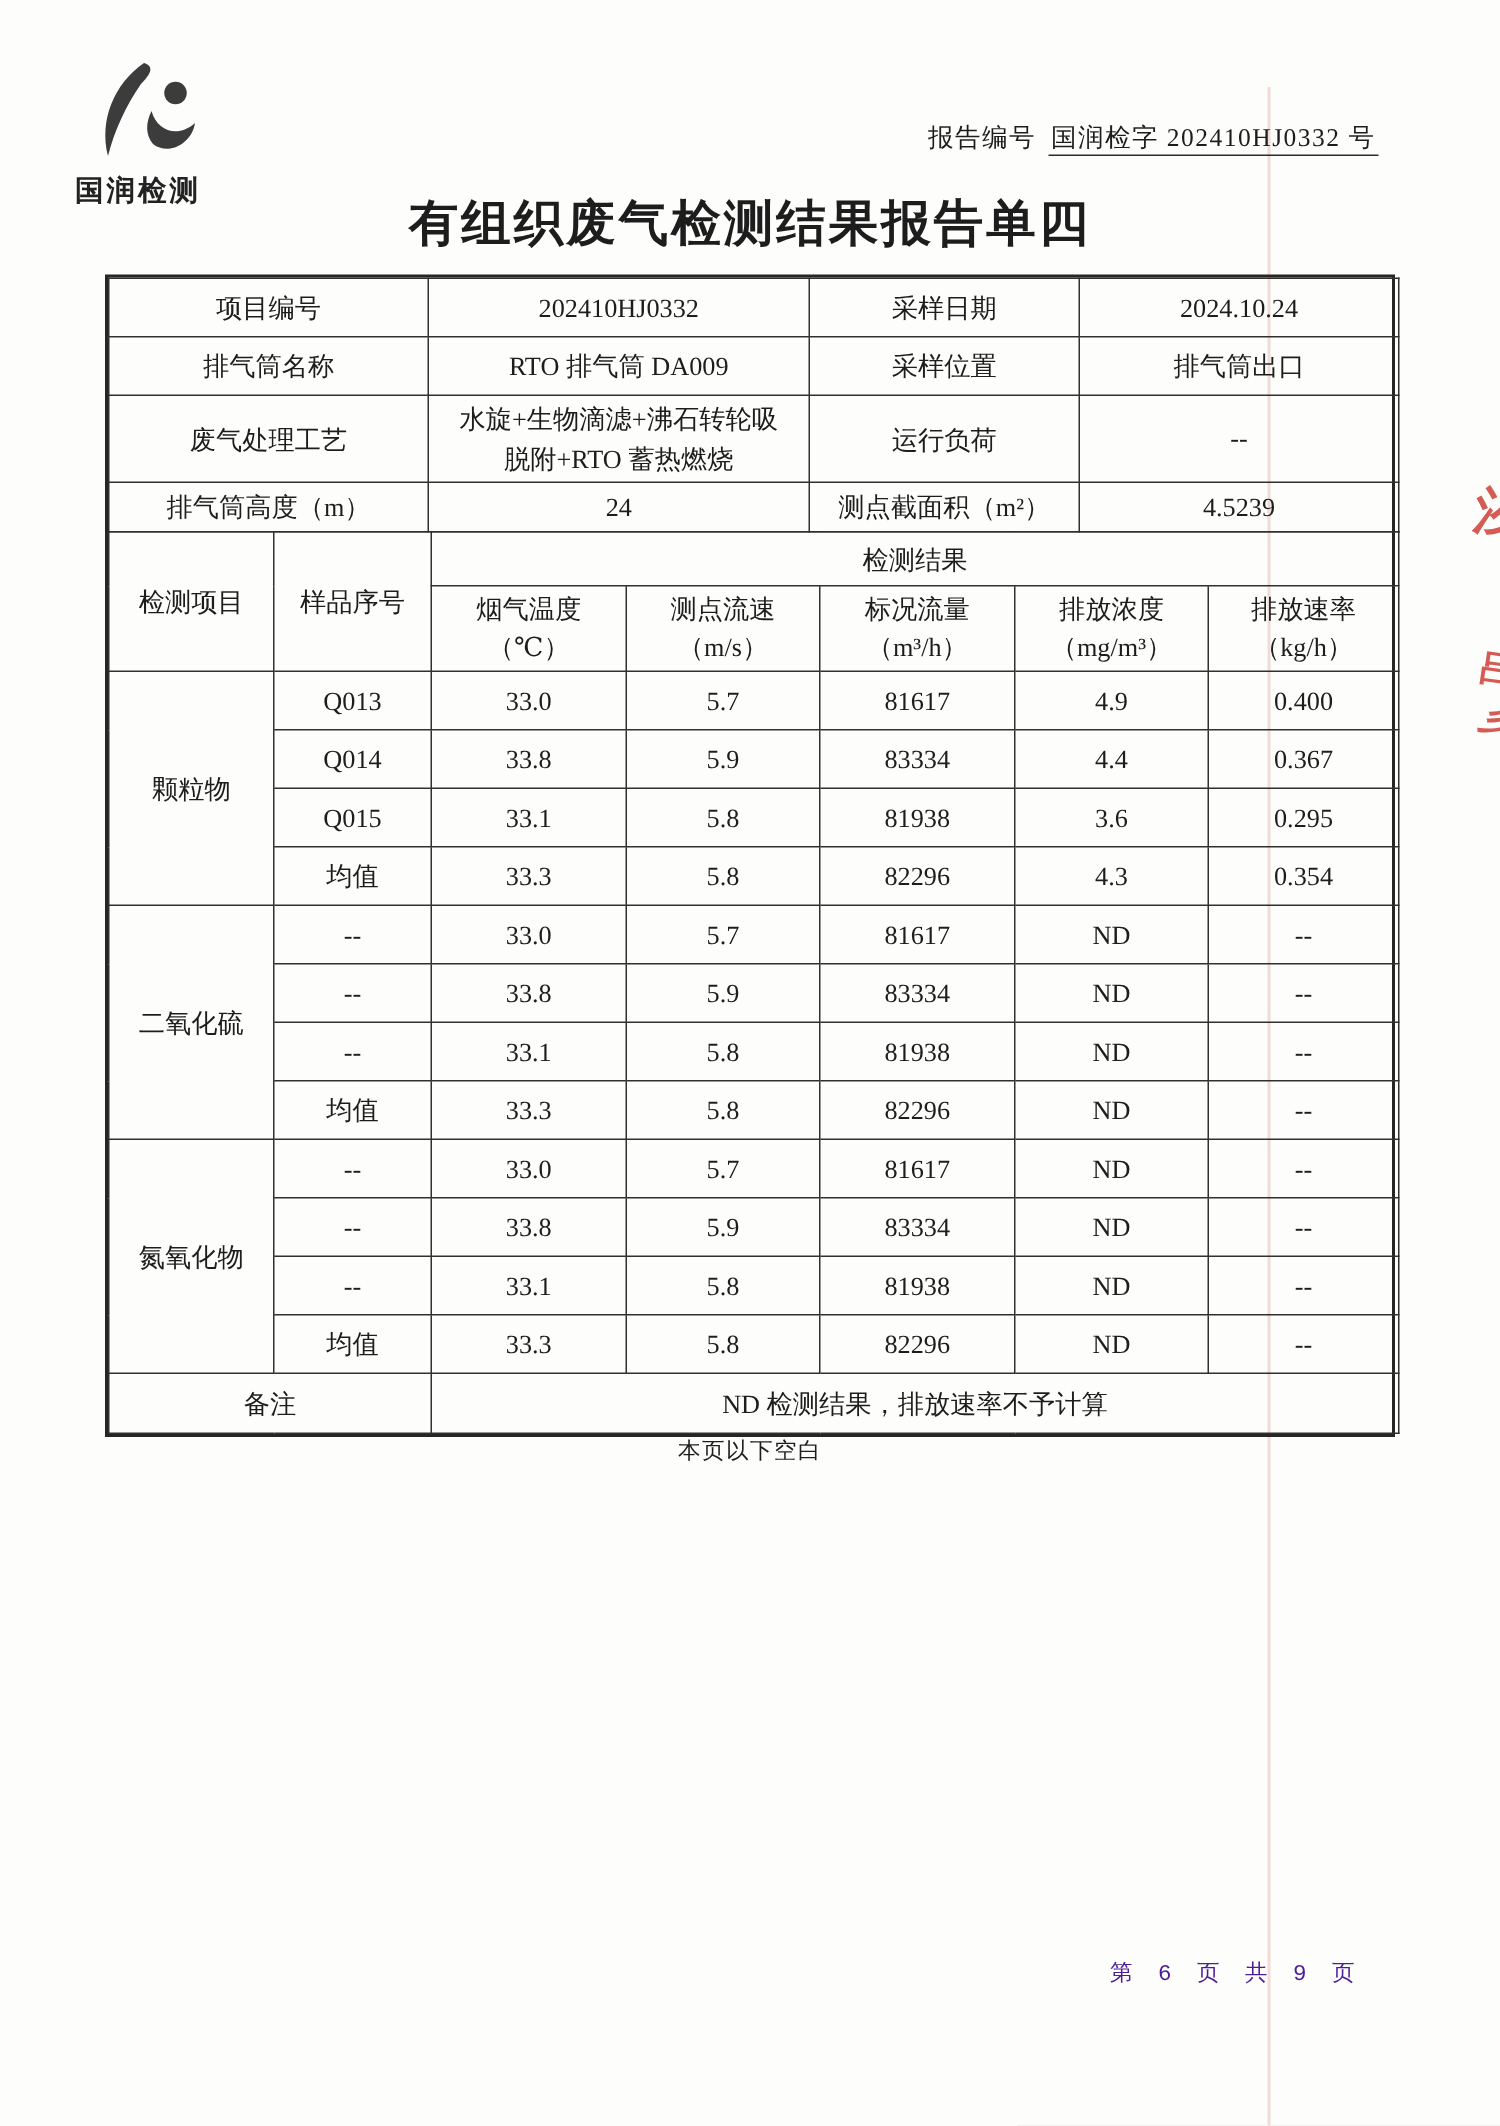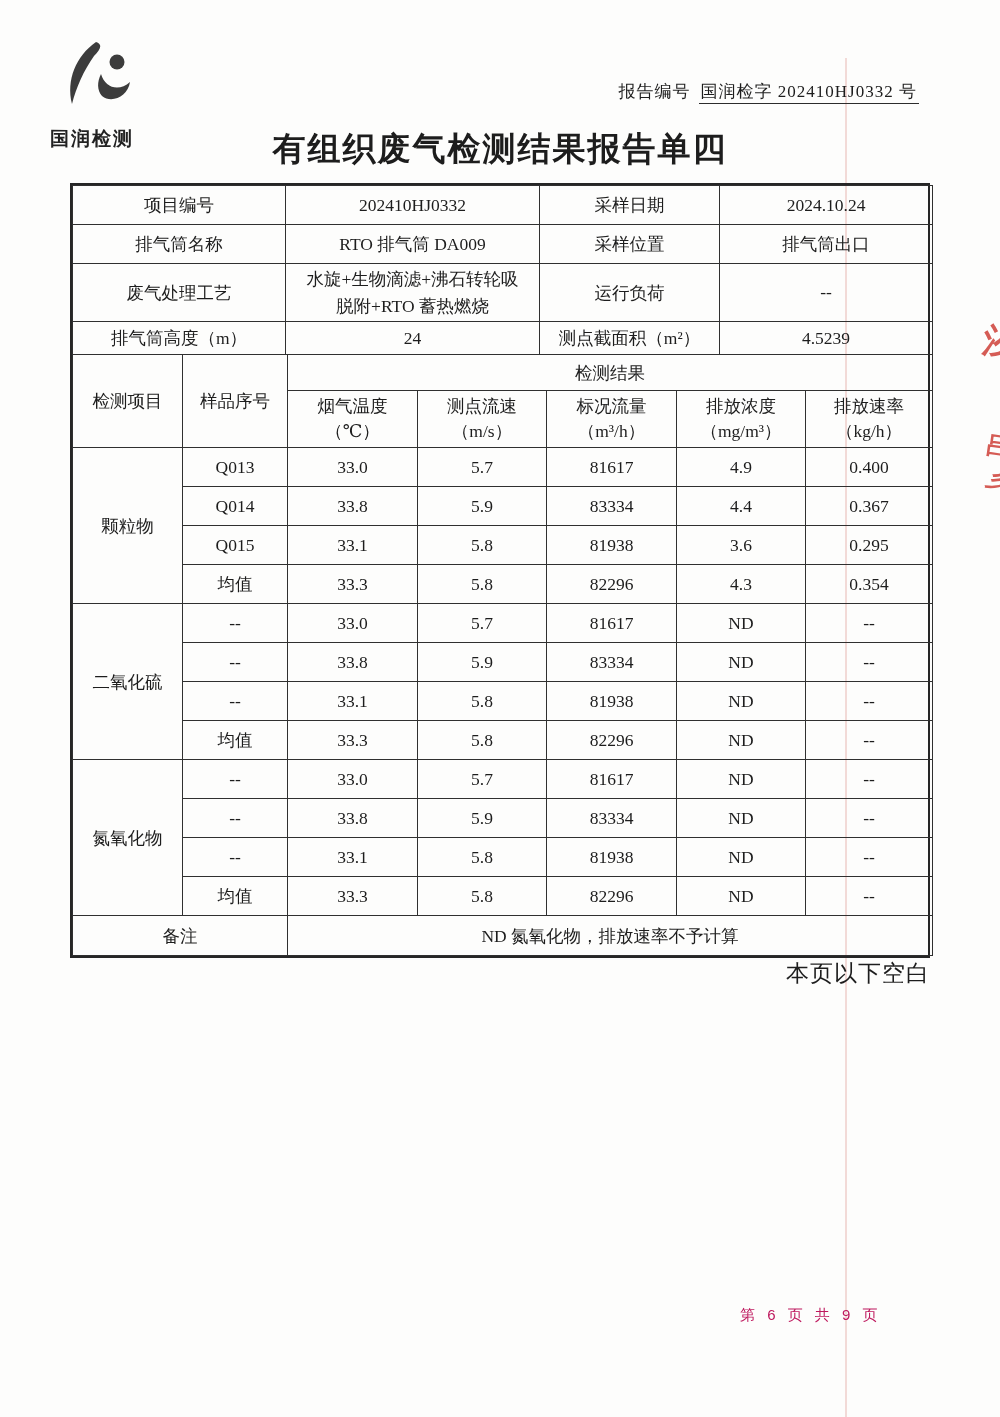--- a/index.html
+++ b/index.html
@@ -18,21 +18,21 @@
     position:absolute; left:845px; top:58px;
     width:2px; height:1359px;
     background:rgba(214,128,118,0.28);
   }
   
   .logo { position:absolute; left:50px; top:40px; width:120px; text-align:left; }
   .logo svg { display:block; margin-left:10px; }
   .logo-text {
     font-family:"Liberation Sans","DejaVu Sans",sans-serif;
     font-weight:700; font-size:19px; letter-spacing:2px; color:#222;
-    margin-top:14px;
+    margin-top:2px;
   }
   
   .report-no {
     position:absolute; top:80px; right:81px;
     font-size:17px; letter-spacing:1px; white-space:nowrap;
   }
   .report-no .val {
     border-bottom:1.5px solid #2c2c2c; padding:0 2px 2px 2px; margin-left:8px;
   }
   
@@ -57,26 +57,26 @@
   .info-table tr.r3 td { height:58px; }
   .info-table tr.r4 td { height:33px; }
   .two-line { line-height:1.5; }
   .results-table tr.h1 td { height:36px; }
   .results-table tr.h2 td { height:57px; line-height:1.45; }
   .results-table tr.dr td { height:39px; }
   .results-table tr.remark td { height:40px; }
   
   .blank-note {
     position:absolute; top:958px; left:70px; width:860px;
-    text-align:right; font-size:23px; letter-spacing:1px;
+    text-align:center; font-size:15px; letter-spacing:1px;
   }
   .footer {
     position:absolute; top:1306px; left:740px;
-    font-size:15px; letter-spacing:4px; color:#be185d;
-    font-family:Liberation Sans, sans-serif;
+    font-size:15px; letter-spacing:4px; color:#4c1d95;
+    font-family:Liberation Mono, monospace;
   }
   
   .stamp-frag {
     position:absolute; color:#cf4038; opacity:0.85;
     font-size:26px; font-weight:700;
     transform:rotate(14deg);
   }
   .stamp-frag.f1 { left:983px; top:320px; font-size:34px; }
   .stamp-frag.f2 { left:985px; top:430px; font-size:24px; transform:rotate(8deg); }
   .stamp-frag.f3 { left:987px; top:466px; font-size:22px; transform:rotate(20deg); }
@@ -279,21 +279,21 @@
         <td>均值</td>
         <td>33.3</td>
         <td>5.8</td>
         <td>82296</td>
         <td>ND</td>
         <td>--</td>
       </tr>
 
       <tr class="remark">
         <td colspan="2">备注</td>
-        <td colspan="5">ND 氮氧化物，排放速率不予计算</td>
+        <td colspan="5">ND 检测结果，排放速率不予计算</td>
       </tr>
     </tbody>
       </table>
   </div>
 
   <div class="blank-note">本页以下空白</div>
 
   <div class="footer">第 6 页 共 9 页</div>
 
   <span class="stamp-frag f1">汐</span>

